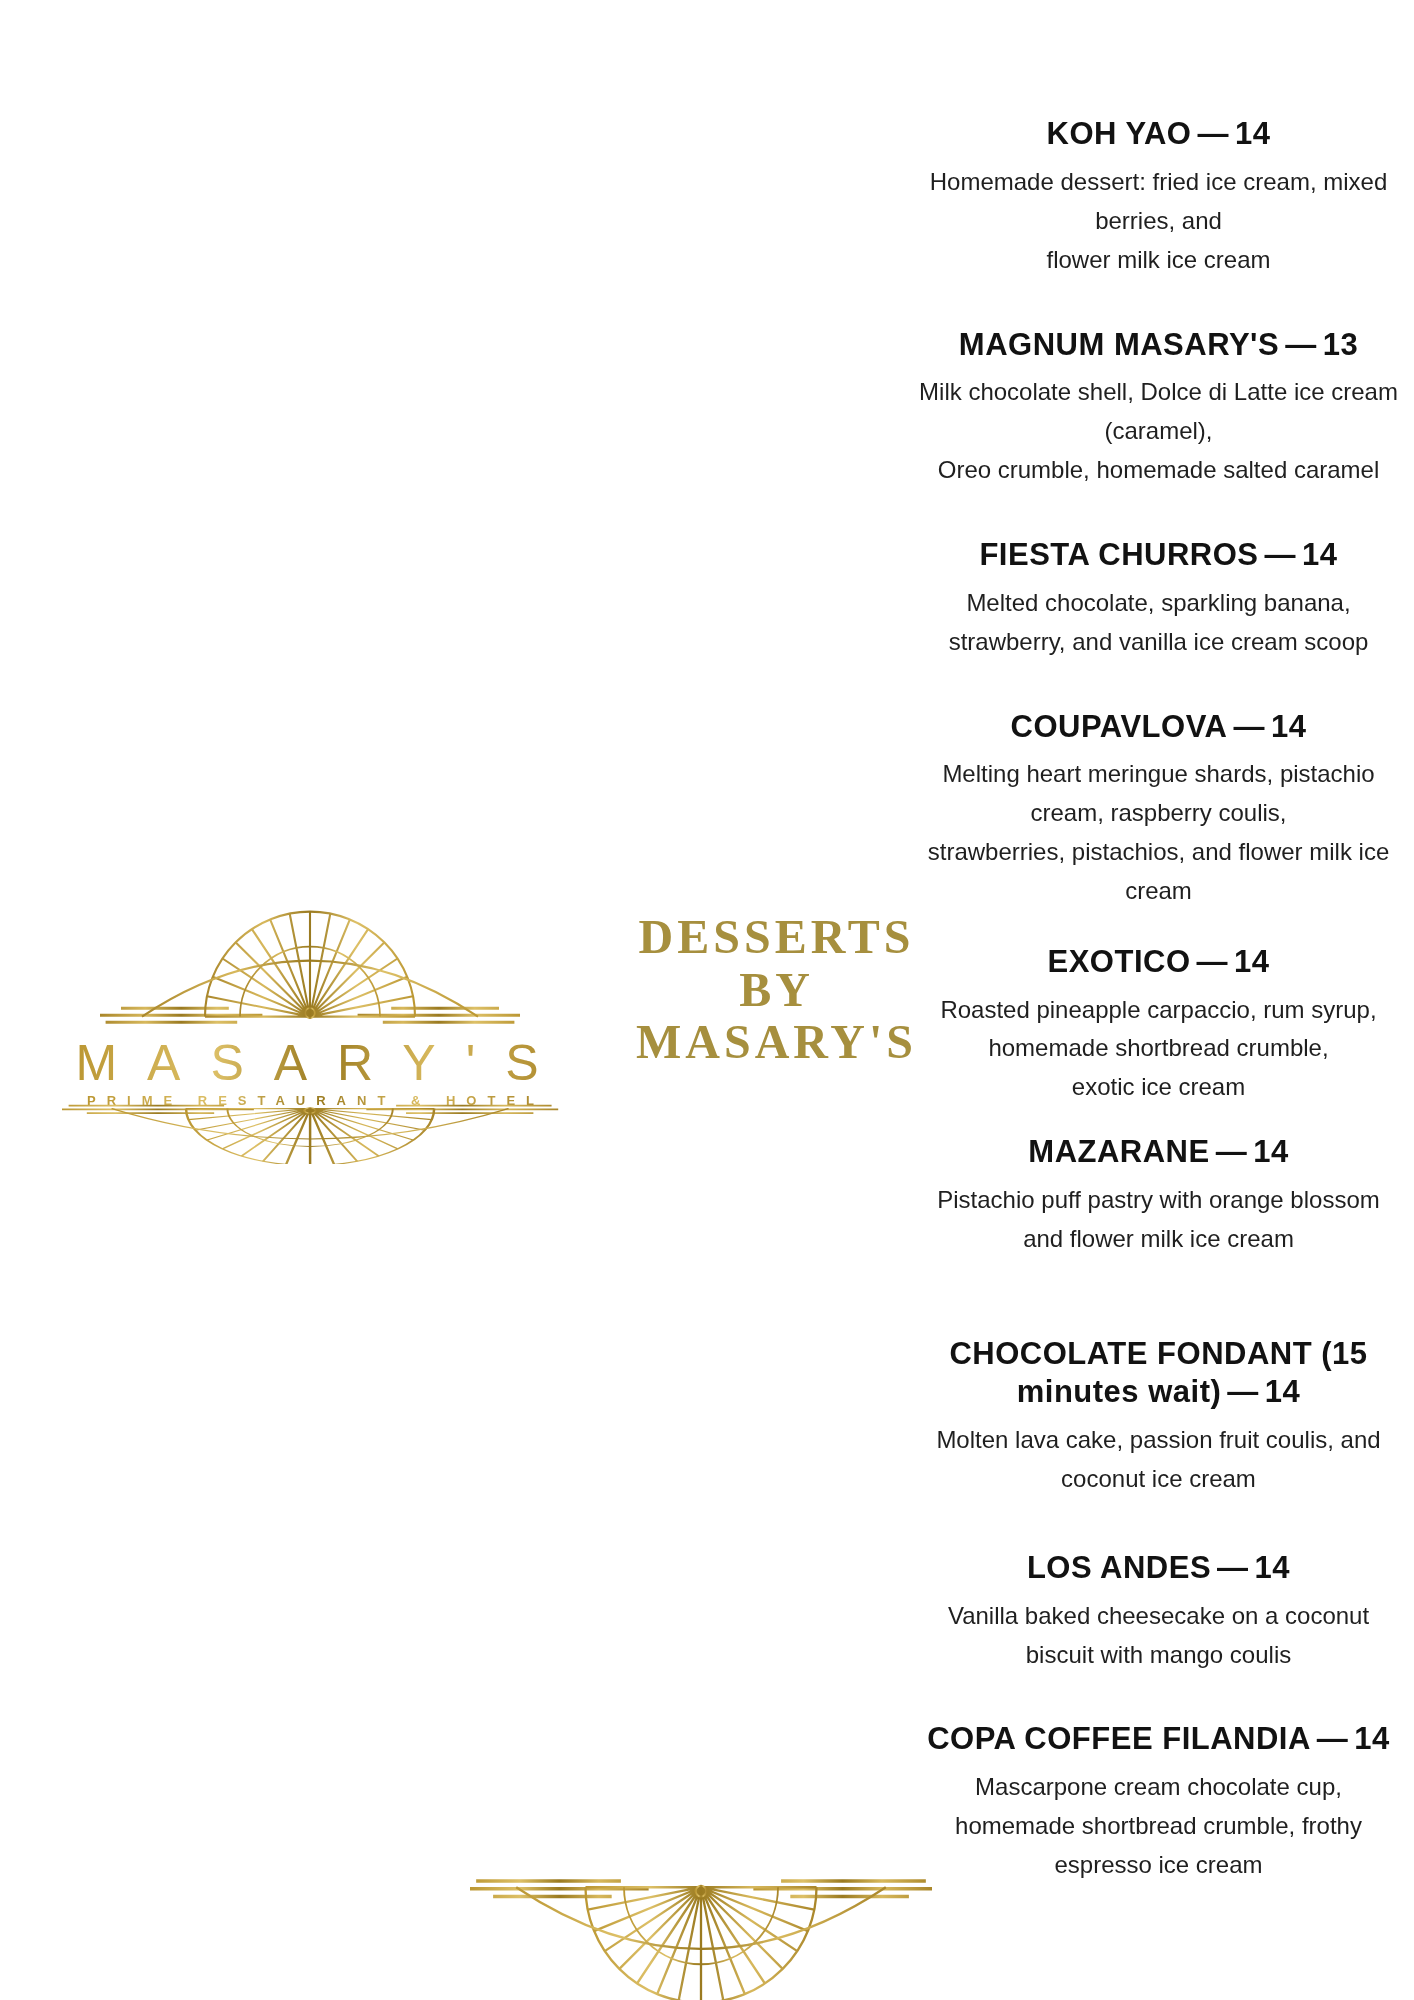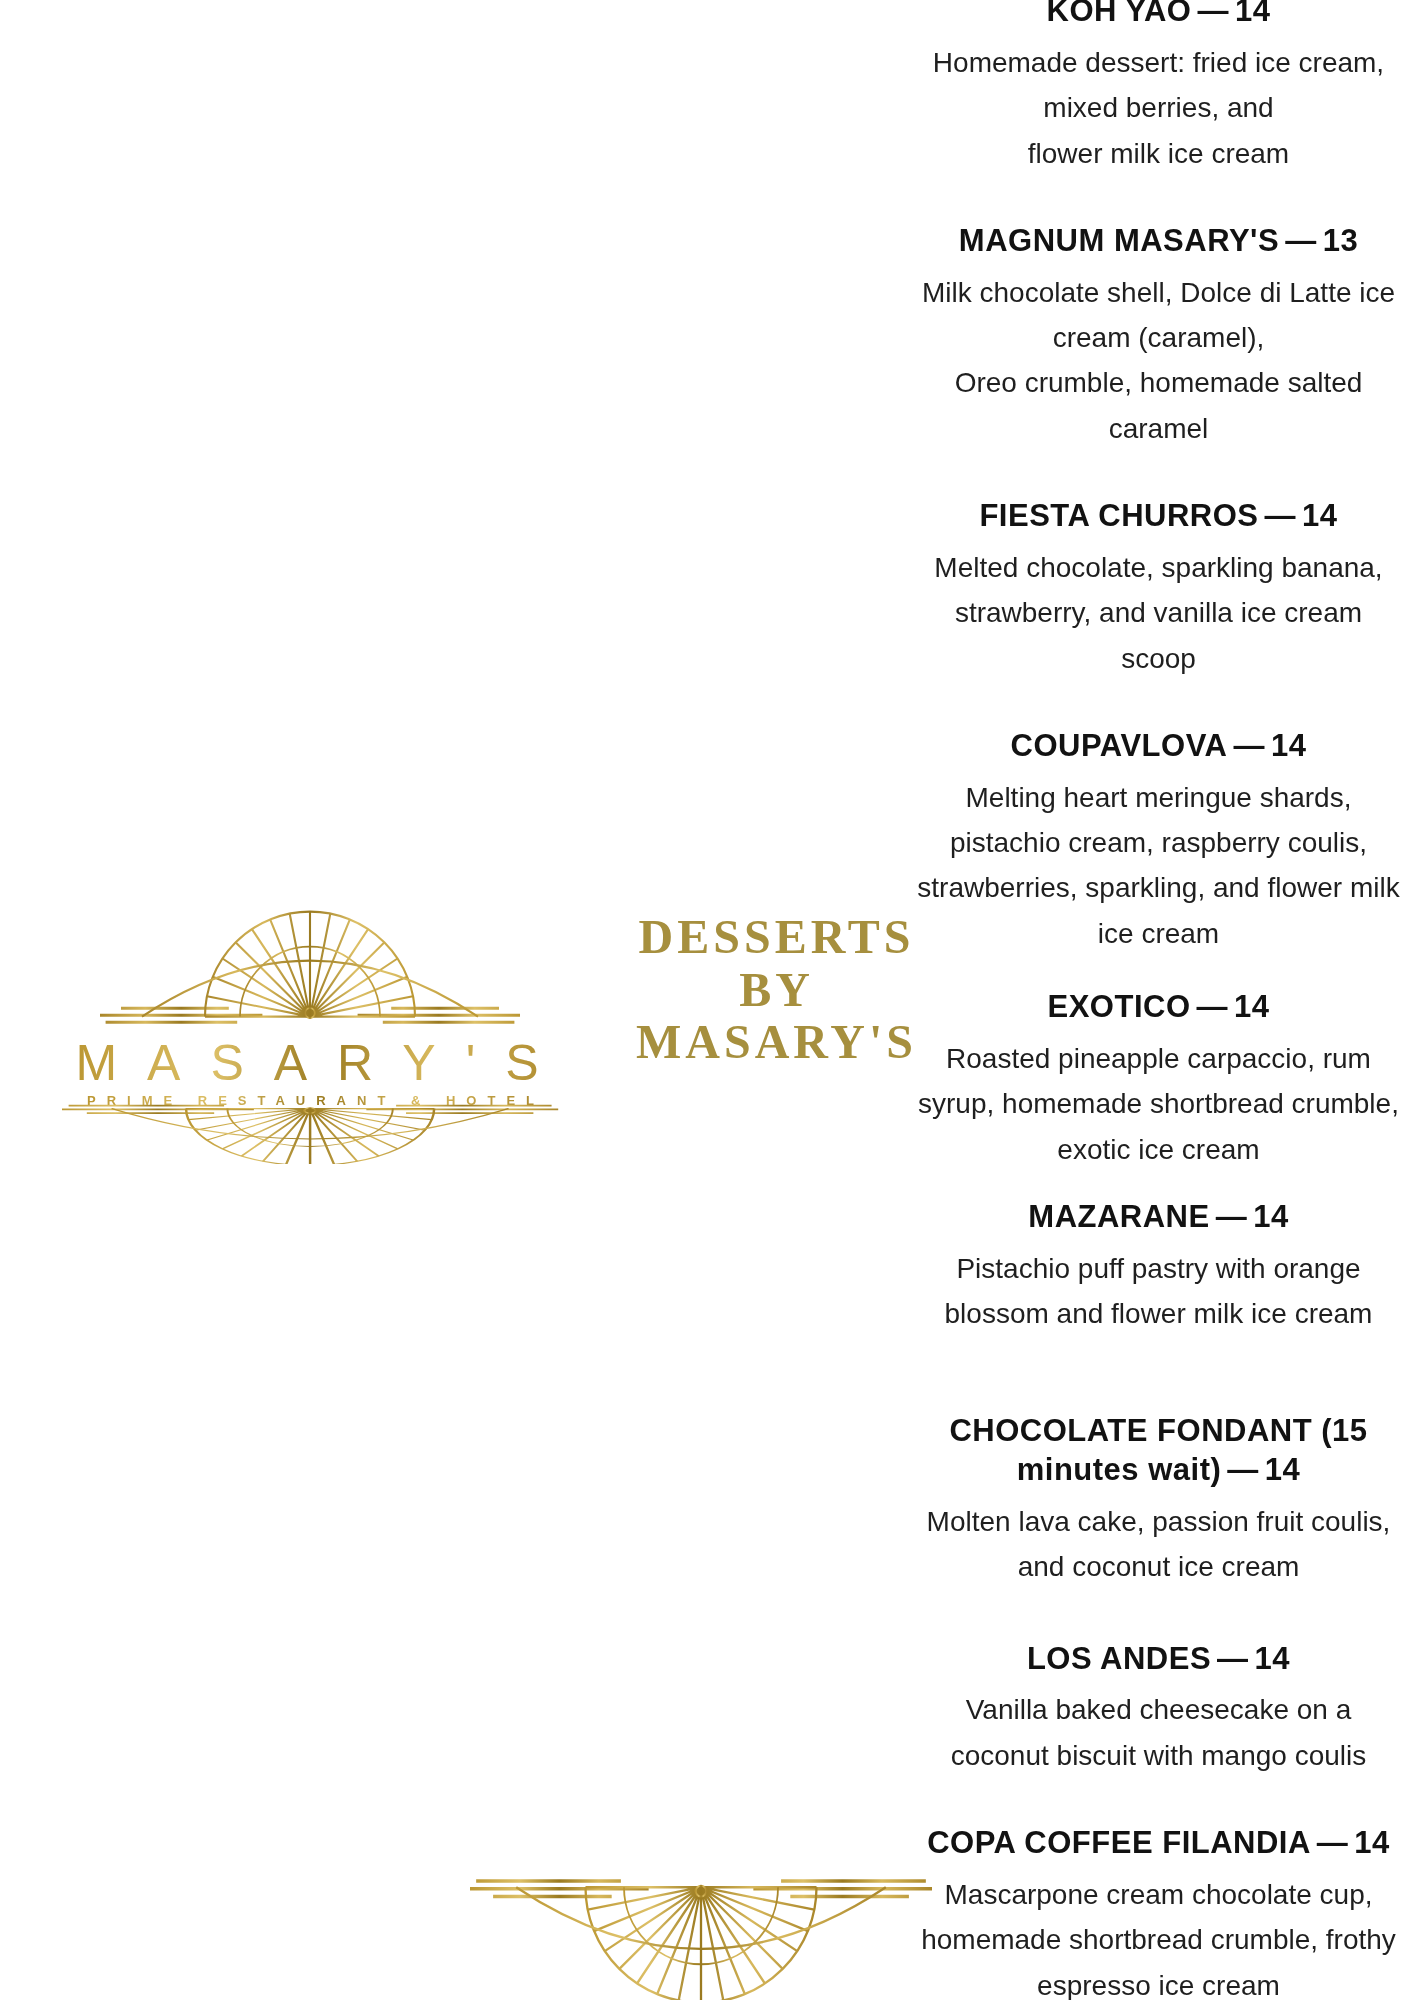--- a/index.html
+++ b/index.html
@@ -50,21 +50,21 @@
     font-family: Liberation Sans, sans-serif;
     font-weight: 700;
     font-size: 31px;
     letter-spacing: 0.5px;
     color: #121212;
     margin: 0 0 9px 0;
     line-height: 1.25;
   }
   .item-title .sep { padding: 0 6px; }
   .item-desc {
-    font-size: 28px;
+    font-size: 24px;
     color: #1f1f1f;
     line-height: 1.62;
     margin: 0;
     white-space: pre-line;
   }
   .footer-ornament-wrap {
     position: absolute;
     left: 50%;
     transform: translateX(-50%);
     top: 1872px;
@@ -126,21 +126,21 @@
     </section>
 
     <section class="menu-item">
       <h3 class="item-title"><span>FIESTA CHURROS</span><span class="sep">—</span><span>14</span></h3>
       <p class="item-desc">Melted chocolate, sparkling banana, strawberry, and vanilla ice cream scoop</p>
     </section>
 
     <section class="menu-item">
       <h3 class="item-title"><span>COUPAVLOVA</span><span class="sep">—</span><span>14</span></h3>
       <p class="item-desc">Melting heart meringue shards, pistachio cream, raspberry coulis,
-strawberries, sparkling, and flower milk ice cream</p>
+strawberries, pistachios, and flower milk ice cream</p>
     </section>
 
     <section class="menu-item">
       <h3 class="item-title"><span>EXOTICO</span><span class="sep">—</span><span>14</span></h3>
       <p class="item-desc">Roasted pineapple carpaccio, rum syrup, homemade shortbread crumble,
 exotic ice cream</p>
     </section>
 
     <section class="menu-item">
       <h3 class="item-title"><span>MAZARANE</span><span class="sep">—</span><span>14</span></h3>

